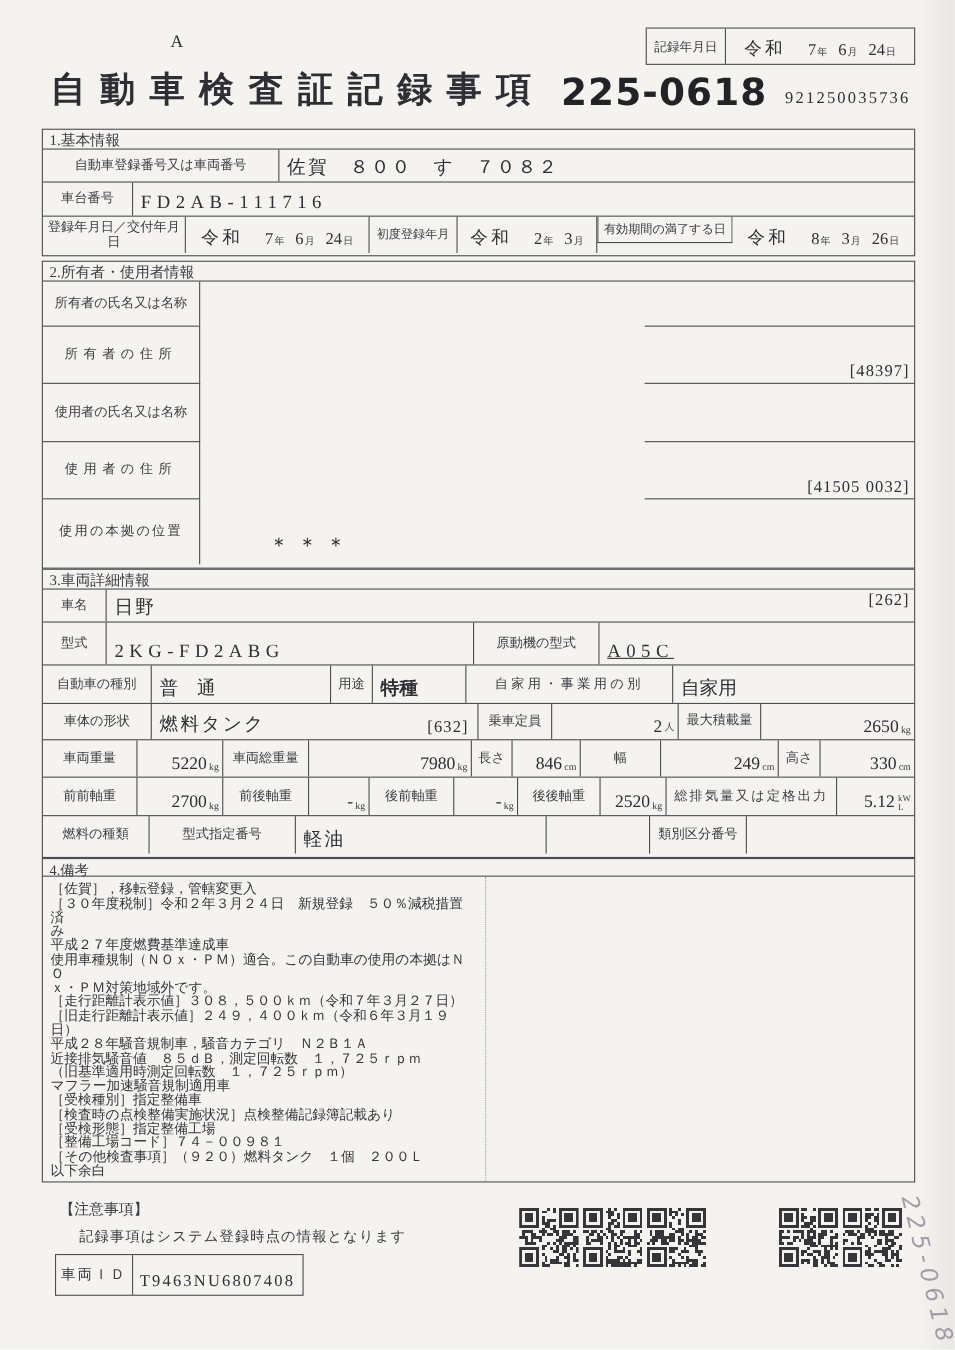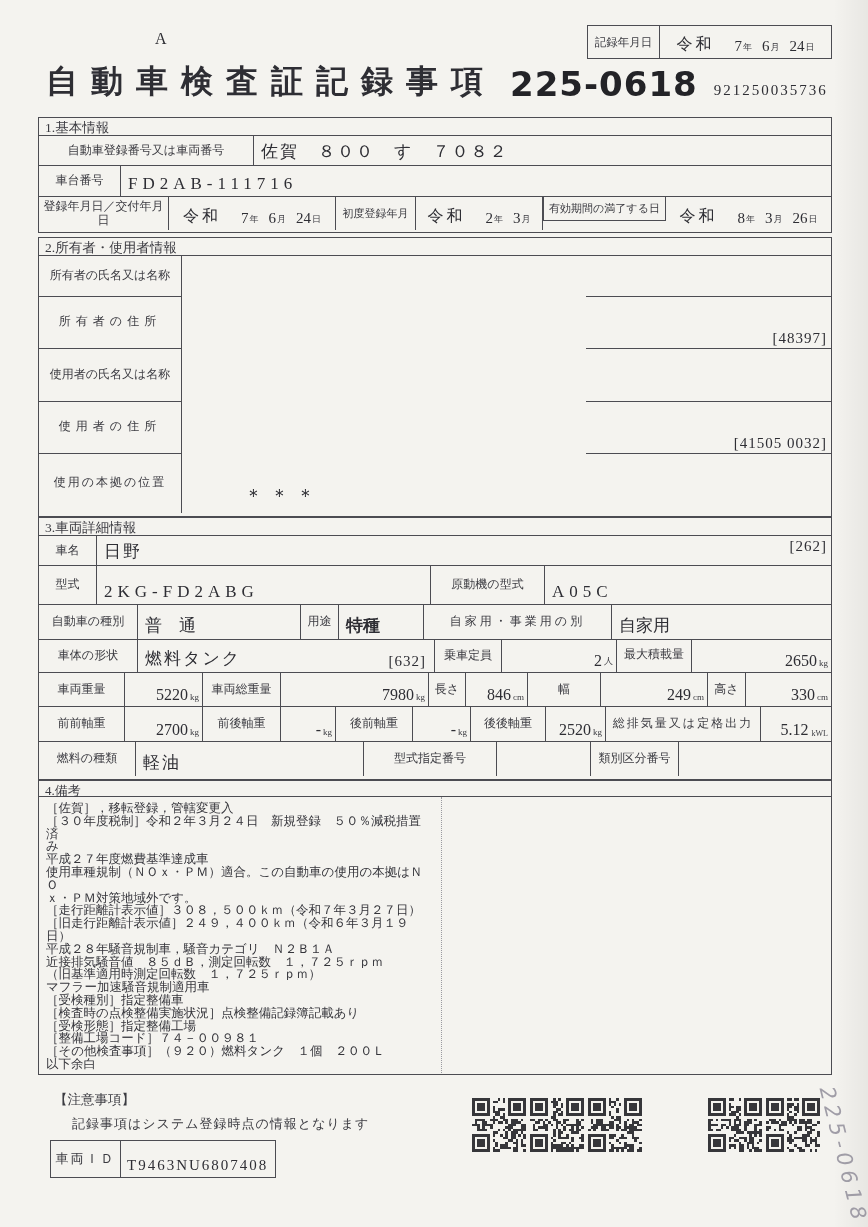--- a/index.html
+++ b/index.html
@@ -44,21 +44,21 @@
   .serial{font-size:15px;letter-spacing:2px;margin-left:16px;margin-bottom:5px;}
 
   
   .s2rows{position:relative;}
   .seg{position:absolute;height:1.4px;background:var(--bc);}
   .seg.l{left:0;width:143px;} .seg.r{left:547px;right:0;}
 
   .minibox{border:1.4px solid var(--bc);border-top:none;box-sizing:border-box;
            font-size:11px;color:var(--lab);display:flex;align-items:center;justify-content:center;
            height:24px;width:123px;}
-  .stack{display:flex;align-items:flex-start;font-size:8px;line-height:8px;
+  .stack{display:flex;flex-direction:column;align-items:flex-start;font-size:8px;line-height:8px;
          margin:0 0 1px 3px;align-self:flex-end;color:var(--lab);}
 
   
   .remarks{white-space:pre-line;font-size:12.5px;line-height:12.8px;color:#35353b;
            padding:5px 10px 0 7px;}
   .dotline{position:absolute;top:0;bottom:0;left:402px;border-left:1px dotted #9a9aa0;}
 
   
   .notice-h{position:absolute;left:54px;top:1091px;font-size:13.5px;color:var(--lab);}
   .notice-t{position:absolute;left:72px;top:1115px;font-size:13px;color:var(--lab);letter-spacing:1px;}
@@ -192,21 +192,21 @@
       <div class="c lbl" style="width:58px;">車名</div>
       <div class="c end" style="flex:1;justify-content:space-between;padding:0 4px 2px 7px;">
         <span style="align-self:flex-end;font-size:17px;letter-spacing:2px;">日野</span>
         <span class="code" style="align-self:flex-start;margin-top:2px;">[262]</span>
       </div>
     </div>
     <div class="row" style="height:39px;">
       <div class="c lbl" style="width:58px;">型式</div>
       <div class="c val sp5" style="width:334px;">2KG-FD2ABG</div>
       <div class="c lbl" style="width:114px;">原動機の型式</div>
-      <div class="c end val sp5" style="flex:1;">A05C</div>
+      <div class="c end val sp5" style="flex:1;text-decoration:underline;">A05C</div>
     </div>
     <div class="row" style="height:35px;">
       <div class="c lbl" style="width:99px;">自動車の種別</div>
       <div class="c val" style="width:163px;">普　通</div>
       <div class="c lbl" style="width:38px;">用途</div>
       <div class="c val" style="width:85px;font-weight:bold;">特種</div>
       <div class="c lbl" style="width:188px;letter-spacing:3px;">自家用・事業用の別</div>
       <div class="c end val" style="flex:1;">自家用</div>
     </div>
     <div class="row" style="height:33px;">
@@ -278,22 +278,22 @@
       <div class="c end num" style="flex:1;">
         <span>5.12</span>
         <span class="stack">
           <span>kW</span>
           <span>L</span>
         </span>
       </div>
     </div>
     <div class="row last" style="height:34px;">
       <div class="c lbl" style="width:97px;">燃料の種類</div>
+      <div class="c lbl" style="width:133px;">型式指定番号</div>
       <div class="c val sp2" style="width:228px;">軽油</div>
-      <div class="c lbl" style="width:133px;">型式指定番号</div>
       <div class="c" style="width:94px;"></div>
       <div class="c lbl" style="width:88px;">類別区分番号</div>
       <div class="c end" style="flex:1;"></div>
     </div>
   </div>
 
   <div class="sec" style="left:38px;top:780px;width:794px;height:295px;">
     <div class="sechead" style="height:16px;font-size:13px;">4.備考</div>
     <div style="position:relative;height:276px;">
       <div class="dotline"></div>

